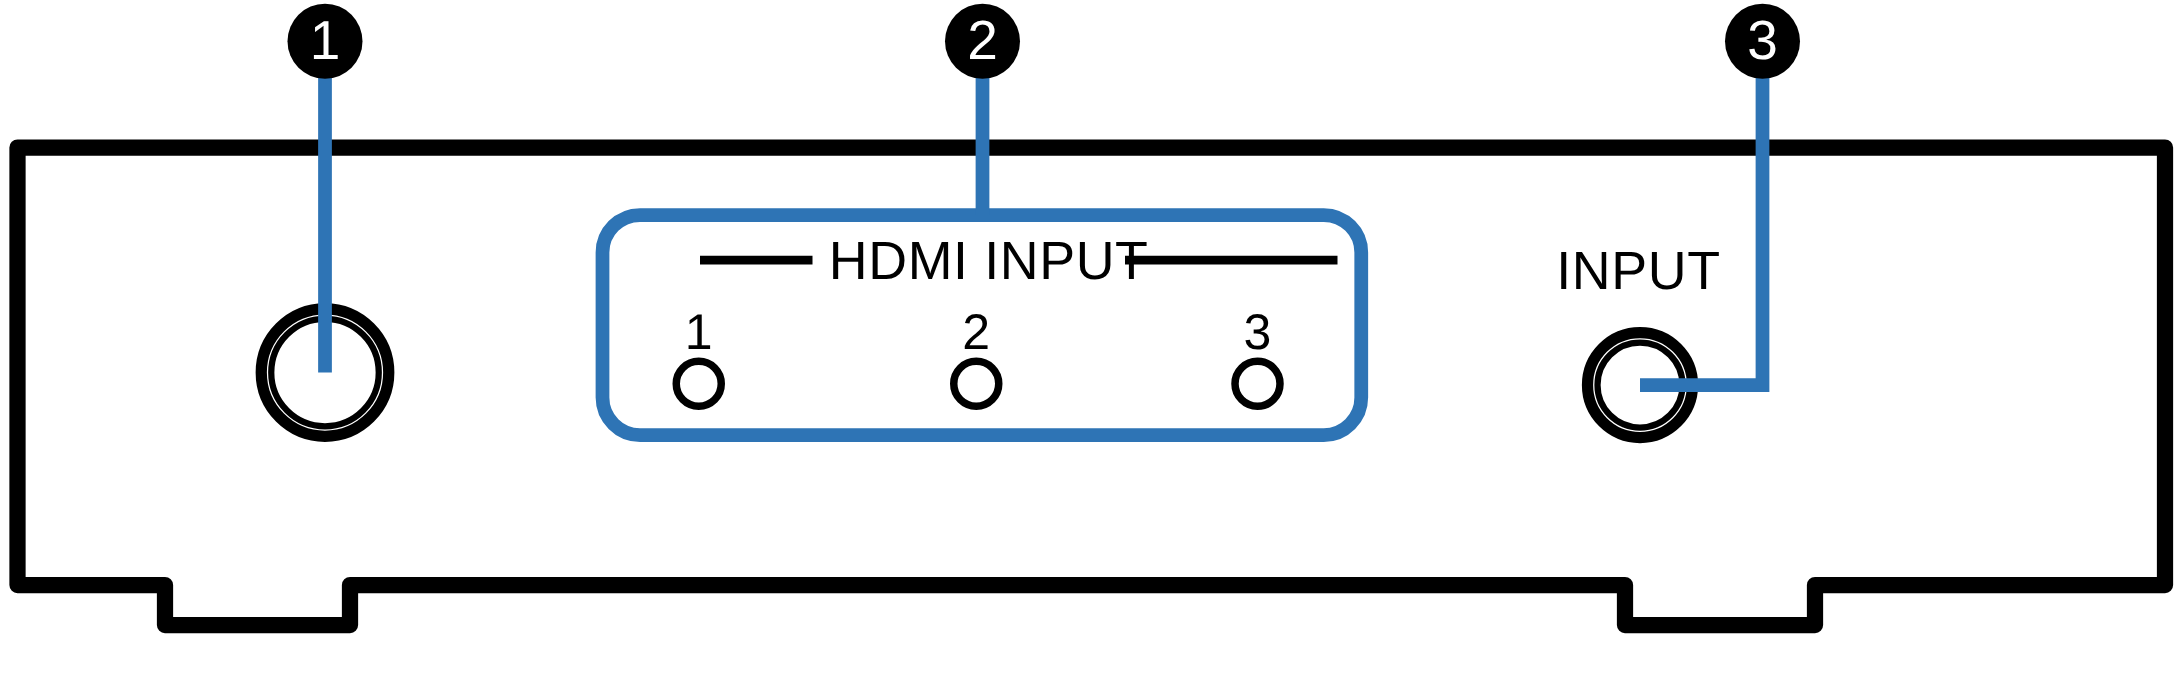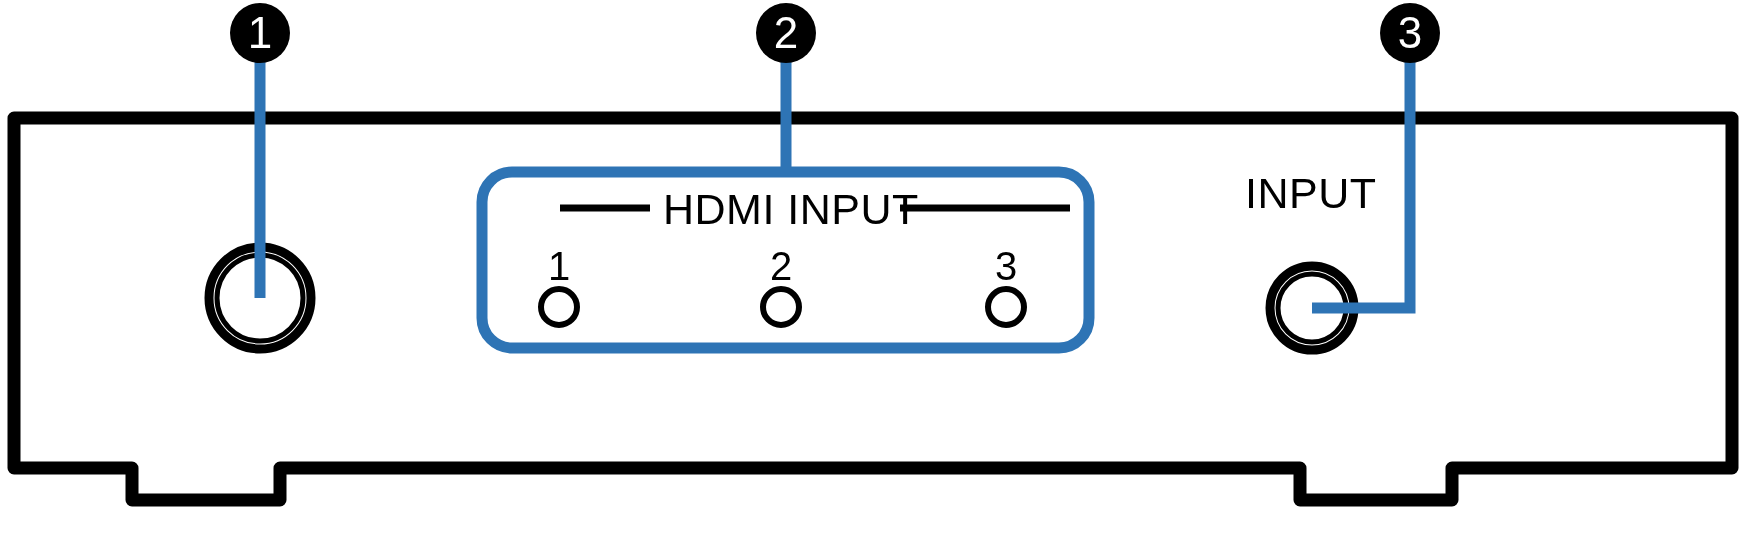--- a/index.html
+++ b/index.html
@@ -104,21 +104,21 @@
     <line x1="786" y1="33" x2="786" y2="172" stroke="#2e74b5" stroke-width="11"></line>
     <path d="M 1410 33 L 1410 308 L 1312 308" fill="none" stroke="#2e74b5" stroke-width="11"></path>
 
     <circle cx="260" cy="33" r="30" fill="#000000"></circle>
     <circle cx="786" cy="33" r="30" fill="#000000"></circle>
     <circle cx="1410" cy="33" r="30" fill="#000000"></circle>
   </svg>
 
   <div class="lbl" id="hdmi-label" style="left:663px; top:188px;">HDMI INPUT</div>
 
-  <div class="lbl" id="input-label" style="left:1245px; top:172px;">INPUT</div>
+  <div class="lbl" id="input-label" style="left:1245px; top:196px;">INPUT</div>
 
   <div class="lbl led-num" style="left:539px; top:246px;">1</div>
   <div class="lbl led-num" style="left:761px; top:246px;">2</div>
   <div class="lbl led-num" style="left:986px; top:246px;">3</div>
 
   <div class="callout-num" style="left:230px; top:11px;">1</div>
   <div class="callout-num" style="left:756px; top:11px;">2</div>
   <div class="callout-num" style="left:1380px; top:11px;">3</div>
 
 </div>

